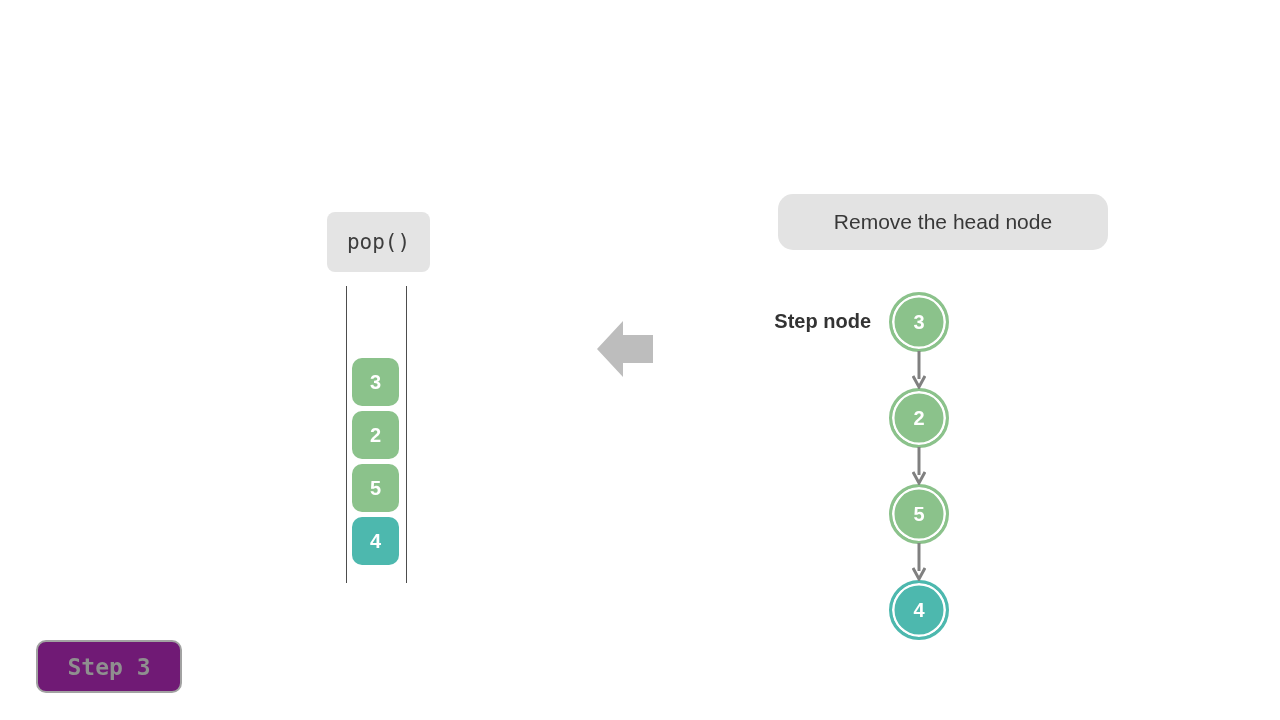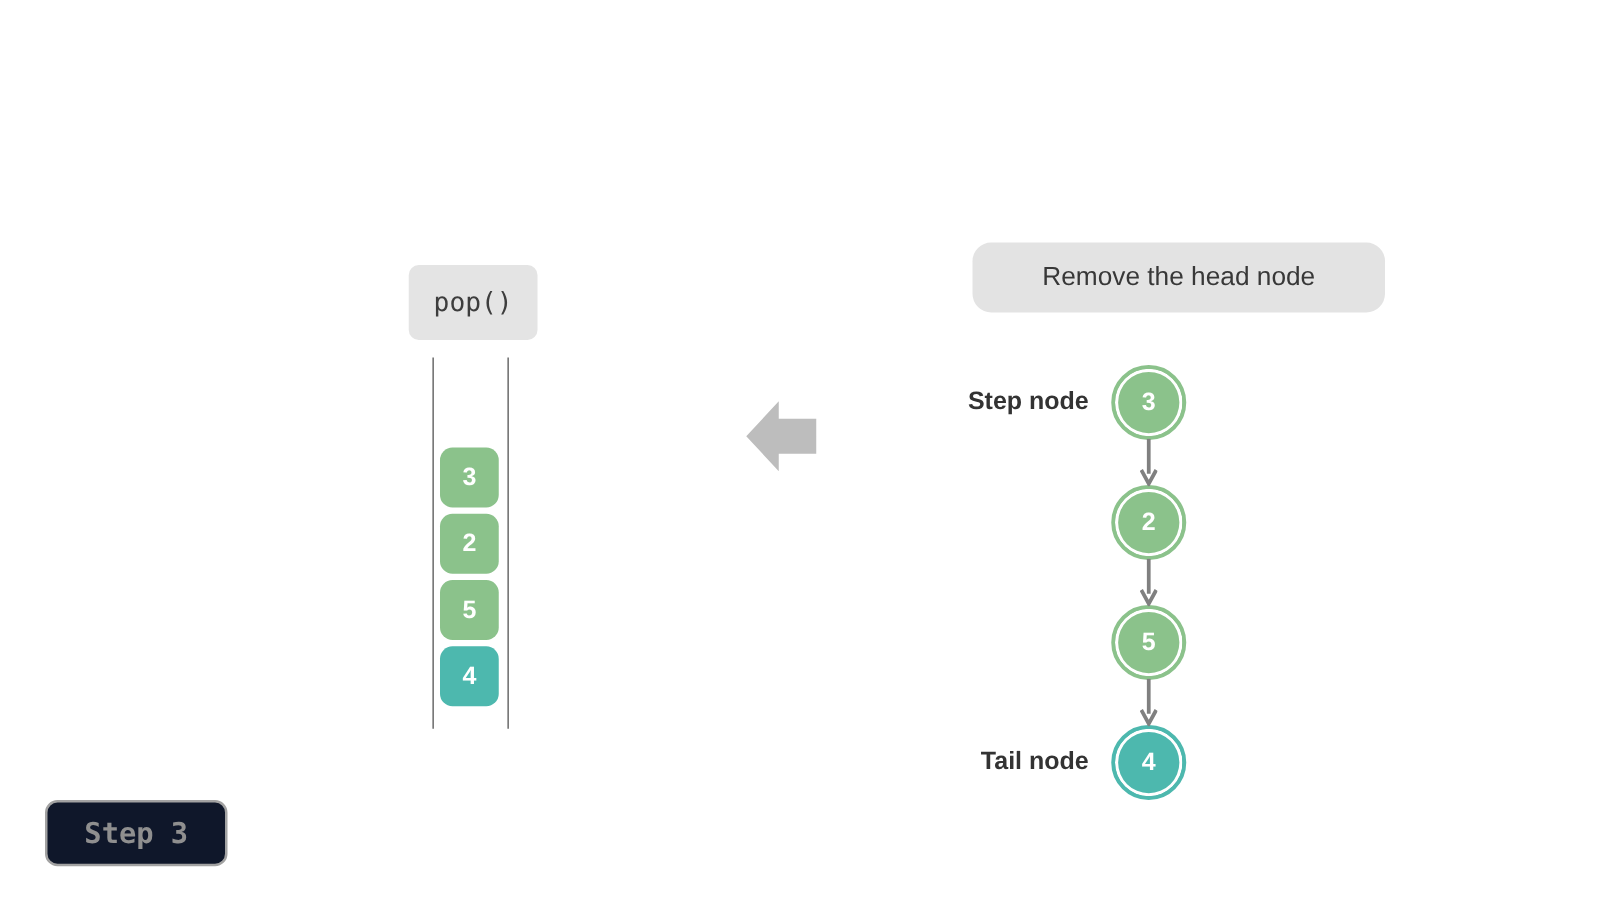--- a/index.html
+++ b/index.html
@@ -116,21 +116,21 @@
     color: #333333;
   }
   .node-label.head { left: 691px; top: 310px; }
   .node-label.tail { left: 691px; top: 598px; }
 
   
   .step-label {
     position: absolute;
     left: 36px; top: 640px;
     width: 146px; height: 53px;
-    background: #0f172a;
+    background: #701a75;
     border: 2px solid #a2a2a2;
     border-radius: 10px;
     display: flex; align-items: center; justify-content: center;
     font-family: "DejaVu Sans Mono", monospace;
     font-size: 23px;
     font-weight: bold;
     color: #8f8f8f;
   }
 
   
@@ -158,21 +158,20 @@
   <div class="qitem qi1 green">2</div>
   <div class="qitem qi2 green">5</div>
   <div class="qitem qi3 teal">4</div>
 
   <svg class="big-arrow" width="58" height="58" viewBox="0 0 58 58">
     <polygon points="1,29 27,1 27,15 57,15 57,43 27,43 27,57" fill="#bdbdbd"></polygon>
   </svg>
 
 
   <div class="node-label head">Step node</div>
-  <div class="node-label tail">Tail node</div>
 
   <div class="lnode ln0 green">3</div>
   <div class="lnode ln1 green">2</div>
   <div class="lnode ln2 green">5</div>
   <div class="lnode ln3 teal">4</div>
 
   <svg class="connector c0" width="14" height="38" viewBox="0 0 14 38">
     <line x1="7" y1="0" x2="7" y2="28" stroke="#808080" stroke-width="3"></line>
     <polyline points="1,25 7,36 13,25" fill="none" stroke="#808080" stroke-width="3"></polyline>
   </svg>

